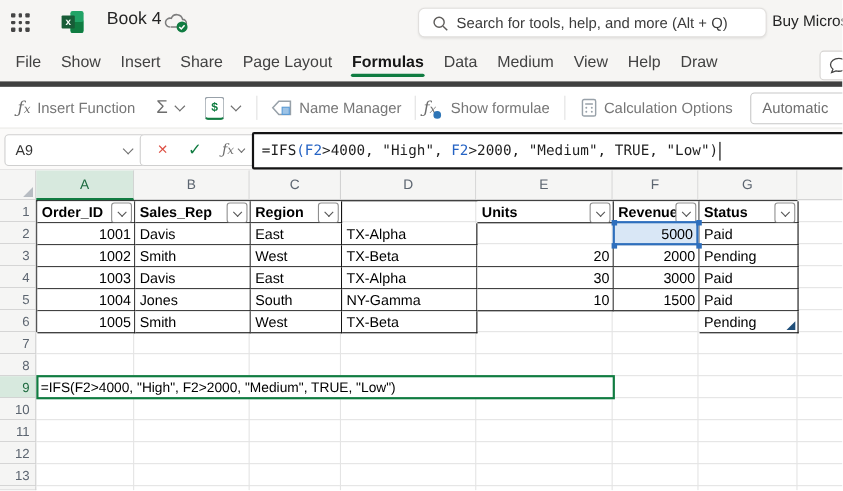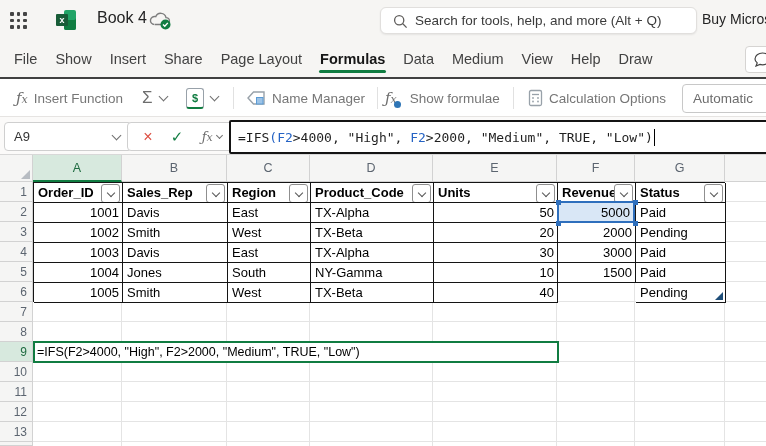--- a/index.html
+++ b/index.html
@@ -18,21 +18,21 @@
         font-weight:700;font-size:9px;display:flex;align-items:center;justify-content:center;border-radius:1px;}
   .wbtitle{left:97px;top:9px;font-size:16px;color:#242424;}
   .cloud{left:148px;top:10px;width:24px;height:20px;}
   .searchbox{left:380px;top:7px;width:317px;height:27px;background:#fff;border:1px solid #e1dfdd;
              border-radius:6px;box-shadow:0 1px 2px rgba(0,0,0,.07);display:flex;align-items:center;cursor:text;}
   .searchbox .ph{margin-left:34px;font-size:13.5px;color:#3b3b3b;white-space:nowrap;}
   .search-ic{position:absolute;left:12px;top:6px;}
   .buy{left:702px;top:11px;font-size:14px;color:#242424;white-space:nowrap;cursor:pointer;}
 
   
-  .tabsrow{left:0;top:40px;width:766px;height:39px;background:#f6f5f3;border-bottom:2px solid #404040;}
+  .tabsrow{left:0;top:40px;width:766px;height:39px;background:#f6f5f3;border-bottom:5px solid #404040;}
   .tabs{position:absolute;left:5px;top:0;height:100%;display:flex;align-items:stretch;}
   .tab{position:relative;display:flex;align-items:center;padding:0 9px;font-size:14.5px;color:#424242;cursor:pointer;white-space:nowrap;}
   .tab.active{font-weight:700;color:#171717;}
   .tab.active::after{content:"";position:absolute;left:8px;right:8px;bottom:4px;height:3px;background:#107c41;border-radius:2px;}
   .commentbtn{left:745px;top:46px;width:34px;height:27px;background:#fff;border:1px solid #d6d4d2;border-radius:4px;
               display:flex;align-items:center;padding-left:8px;cursor:pointer;}
 
   
   .ribbon{left:0;top:79px;width:766px;height:38px;background:#fff;border-bottom:1px solid #e6e4e2;}
   .rgroup{position:absolute;top:0;height:38px;display:flex;align-items:center;cursor:pointer;}
@@ -271,26 +271,20 @@
           <div class="filterbtn" style="right: 2px; top: 1px;">
             <span class="chev"></span>
           </div>
         </div>
         <div class="tcell hdr" style="left: 194px; top: 0px; width: 83px; height: 20px;">
           <span style="overflow: hidden; margin-right: 16px;">Region</span>
           <div class="filterbtn" style="right: 2px; top: 1px;">
             <span class="chev"></span>
           </div>
         </div>
-        <div class="tcell hdr" style="left: 277px; top: 0px; width: 123px; height: 20px;">
-          <span style="overflow: hidden; margin-right: 16px;">Product_Code</span>
-          <div class="filterbtn" style="right: 2px; top: 1px;">
-            <span class="chev"></span>
-          </div>
-        </div>
         <div class="tcell hdr" style="left: 524px; top: 0px; width: 78px; height: 20px;">
           <span style="overflow: hidden; margin-right: 16px;">Revenue</span>
           <div class="filterbtn" style="right: 2px; top: 1px;">
             <span class="chev"></span>
           </div>
         </div>
         <div class="tcell hdr" style="left: 400px; top: 0px; width: 124px; height: 20px;">
           <span style="overflow: hidden; margin-right: 16px;">Units</span>
           <div class="filterbtn" style="right: 2px; top: 1px;">
             <span class="chev"></span>
@@ -299,21 +293,20 @@
         <div class="tcell hdr" style="left: 602px; top: 0px; width: 90px; height: 20px;">
           <span style="overflow: hidden; margin-right: 16px;">Status</span>
           <div class="filterbtn" style="right: 2px; top: 1px;">
             <span class="chev"></span>
           </div>
         </div>
         <div class="tcell num" style="left: 0px; top: 20px; width: 89px; height: 20px;">1001</div>
         <div class="tcell" style="left: 89px; top: 20px; width: 105px; height: 20px;">Davis</div>
         <div class="tcell" style="left: 194px; top: 20px; width: 83px; height: 20px;">East</div>
         <div class="tcell" style="left: 277px; top: 20px; width: 123px; height: 20px;">TX-Alpha</div>
-        <div class="tcell num" style="left: 400px; top: 20px; width: 124px; height: 20px;">50</div>
         <div class="tcell num" style="left: 524px; top: 20px; width: 78px; height: 20px;">5000</div>
         <div class="tcell" style="left: 602px; top: 20px; width: 90px; height: 20px;">Paid</div>
         <div class="tcell num" style="left: 0px; top: 40px; width: 89px; height: 20px;">1002</div>
         <div class="tcell" style="left: 89px; top: 40px; width: 105px; height: 20px;">Smith</div>
         <div class="tcell" style="left: 194px; top: 40px; width: 83px; height: 20px;">West</div>
         <div class="tcell" style="left: 277px; top: 40px; width: 123px; height: 20px;">TX-Beta</div>
         <div class="tcell num" style="left: 400px; top: 40px; width: 124px; height: 20px;">20</div>
         <div class="tcell num" style="left: 524px; top: 40px; width: 78px; height: 20px;">2000</div>
         <div class="tcell" style="left: 602px; top: 40px; width: 90px; height: 20px;">Pending</div>
         <div class="tcell num" style="left: 0px; top: 60px; width: 89px; height: 20px;">1003</div>
@@ -327,21 +320,20 @@
         <div class="tcell" style="left: 89px; top: 80px; width: 105px; height: 20px;">Jones</div>
         <div class="tcell" style="left: 277px; top: 80px; width: 123px; height: 20px;">NY-Gamma</div>
         <div class="tcell" style="left: 194px; top: 80px; width: 83px; height: 20px;">South</div>
         <div class="tcell num" style="left: 400px; top: 80px; width: 124px; height: 20px;">10</div>
         <div class="tcell num" style="left: 524px; top: 80px; width: 78px; height: 20px;">1500</div>
         <div class="tcell" style="left: 602px; top: 80px; width: 90px; height: 20px;">Paid</div>
         <div class="tcell num" style="left: 0px; top: 100px; width: 89px; height: 20px;">1005</div>
         <div class="tcell" style="left: 89px; top: 100px; width: 105px; height: 20px;">Smith</div>
         <div class="tcell" style="left: 194px; top: 100px; width: 83px; height: 20px;">West</div>
         <div class="tcell" style="left: 277px; top: 100px; width: 123px; height: 20px;">TX-Beta</div>
-        <div class="tcell num" style="left: 400px; top: 100px; width: 124px; height: 20px;">40</div>
         <div class="tcell" style="left: 602px; top: 100px; width: 90px; height: 20px;">Pending</div>
       </div>
       <div class="refbox" style="left: 557px; top: 46px; width: 78px; height: 22px;">5000<div class="handle" style="left: -3px; top: -3px;"></div><div class="handle" style="left: 74px; top: -3px;"></div><div class="handle" style="left: -3px; top: 18px;"></div><div class="handle" style="left: 74px; top: 18px;"></div></div>
       <div class="tbl-handle" style="left: 715px; top: 137px;"></div>
       <div class="editbox" style="left: 33px; top: 186px; width: 526px; height: 22px;">=IFS(F2&gt;4000, "High", F2&gt;2000, "Medium", TRUE, "Low")</div>
     </div>
 
 </div>
 
 </body></html>

